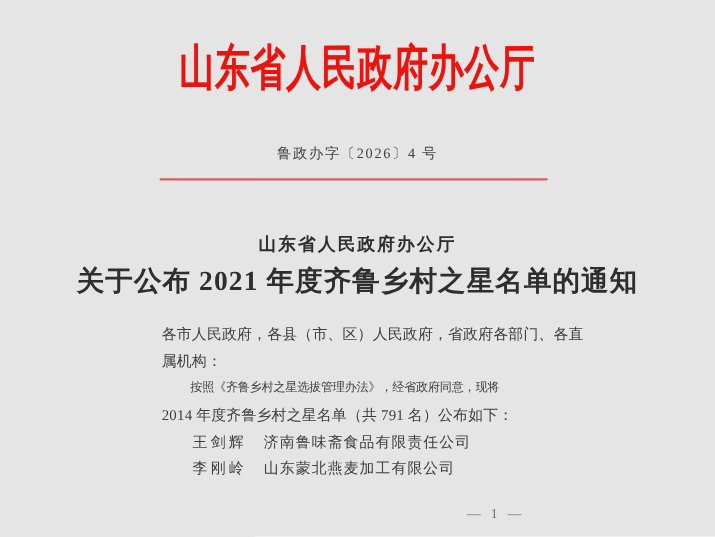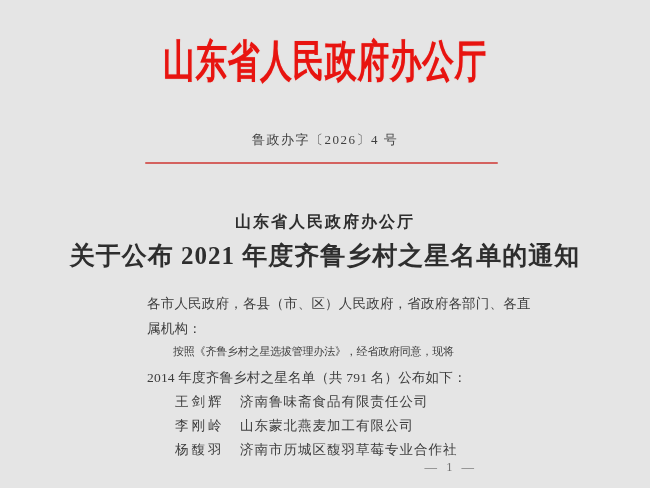--- a/index.html
+++ b/index.html
@@ -94,20 +94,16 @@
   <div class="awardee-row ar-1">
     <span class="awardee-name">王剑辉</span>
     <span class="awardee-org">济南鲁味斋食品有限责任公司</span>
   </div>
 
   <div class="awardee-row ar-2">
     <span class="awardee-name">李刚岭</span>
     <span class="awardee-org">山东蒙北燕麦加工有限公司</span>
   </div>
 
-  <div class="awardee-row ar-3">
-    <span class="awardee-name">杨馥羽</span>
-    <span class="awardee-org">济南市历城区馥羽草莓专业合作社</span>
-  </div>
 
   <div class="page-number">— 1 —</div>
 
 </div>
 
 </body></html>

